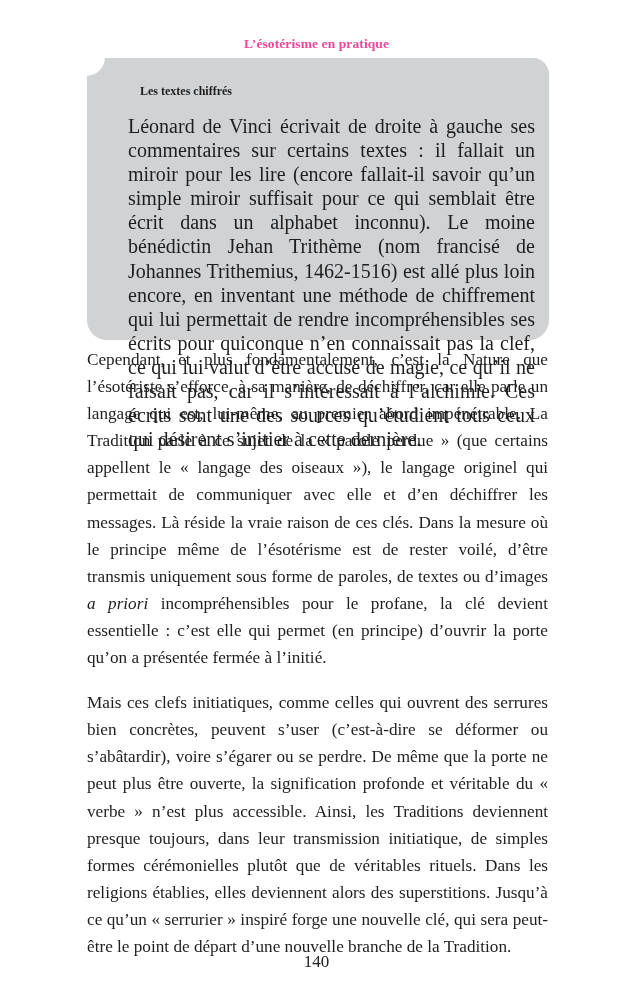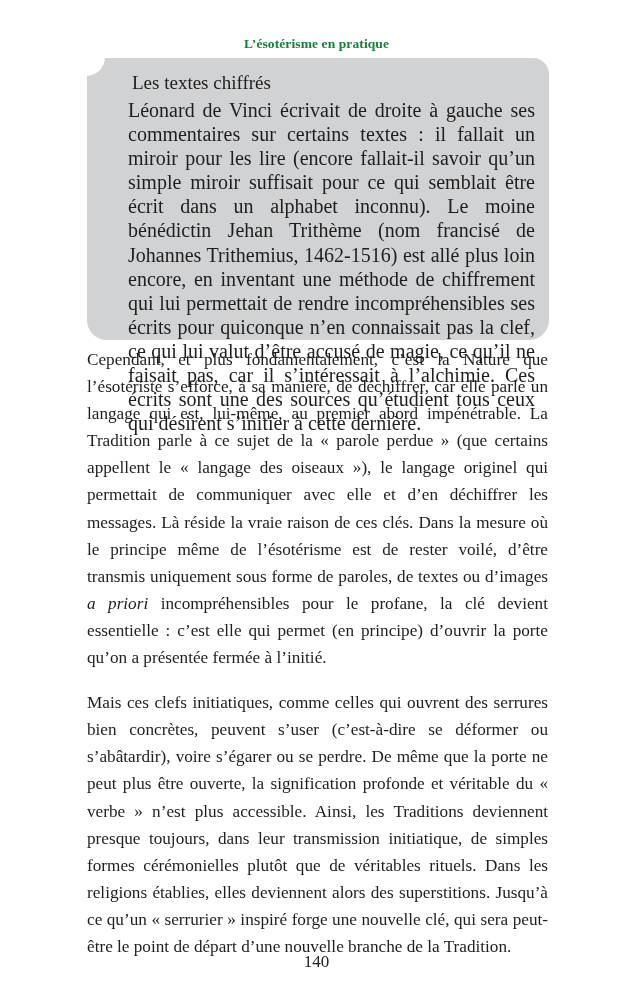--- a/index.html
+++ b/index.html
@@ -1,25 +1,25 @@
 <!DOCTYPE html>
 <html><head>
 <meta charset="utf-8">
 <style>
   html, body { margin: 0; padding: 0; background: #ffffff; }
   body { width: 633px; height: 1000px; position: relative; overflow: hidden;
          font-family: "Liberation Serif", "DejaVu Serif", serif; color: #1e1e1e; }
   .running-head { position: absolute; top: 36px; left: 0; width: 633px; text-align: center;
-                  font-size: 13.5px; font-weight: bold; color: #15803d; letter-spacing: 0.1px; }
+                  font-size: 13.5px; font-weight: bold; color: #ec4899; letter-spacing: 0.1px; }
   .box { position: absolute; left: 87px; top: 58px; width: 462px; height: 282px;
          background: #d1d2d4; border-radius: 0 16px 20px 20px; box-sizing: border-box;
          padding: 10px 14px 0 41px; }
   .box-notch { position: absolute; left: -1px; top: -1px; width: 19px; height: 19px;
                background: #ffffff; border-bottom-right-radius: 19px; }
-  .box-title { font-weight: normal; font-size: 19px; line-height: 22px; margin: 4px; }
+  .box-title { font-weight: bold; font-size: 12px; line-height: 22px; margin: 12px; }
   .box-text { font-size: 20px; line-height: 24.1px; text-align: justify; margin: 0; hyphens: none; }
   .body { position: absolute; left: 87px; top: 346px; width: 461px; }
   .para { font-size: 17.2px; line-height: 27.1px; text-align: justify; margin: 0; }
   .para + .para { margin-top: 18px; }
   .page-number { position: absolute; top: 952px; left: 0; width: 633px; text-align: center;
                  font-size: 17px; color: #222; }
   em { font-style: italic; }
 </style>
 </head>
 <body>

